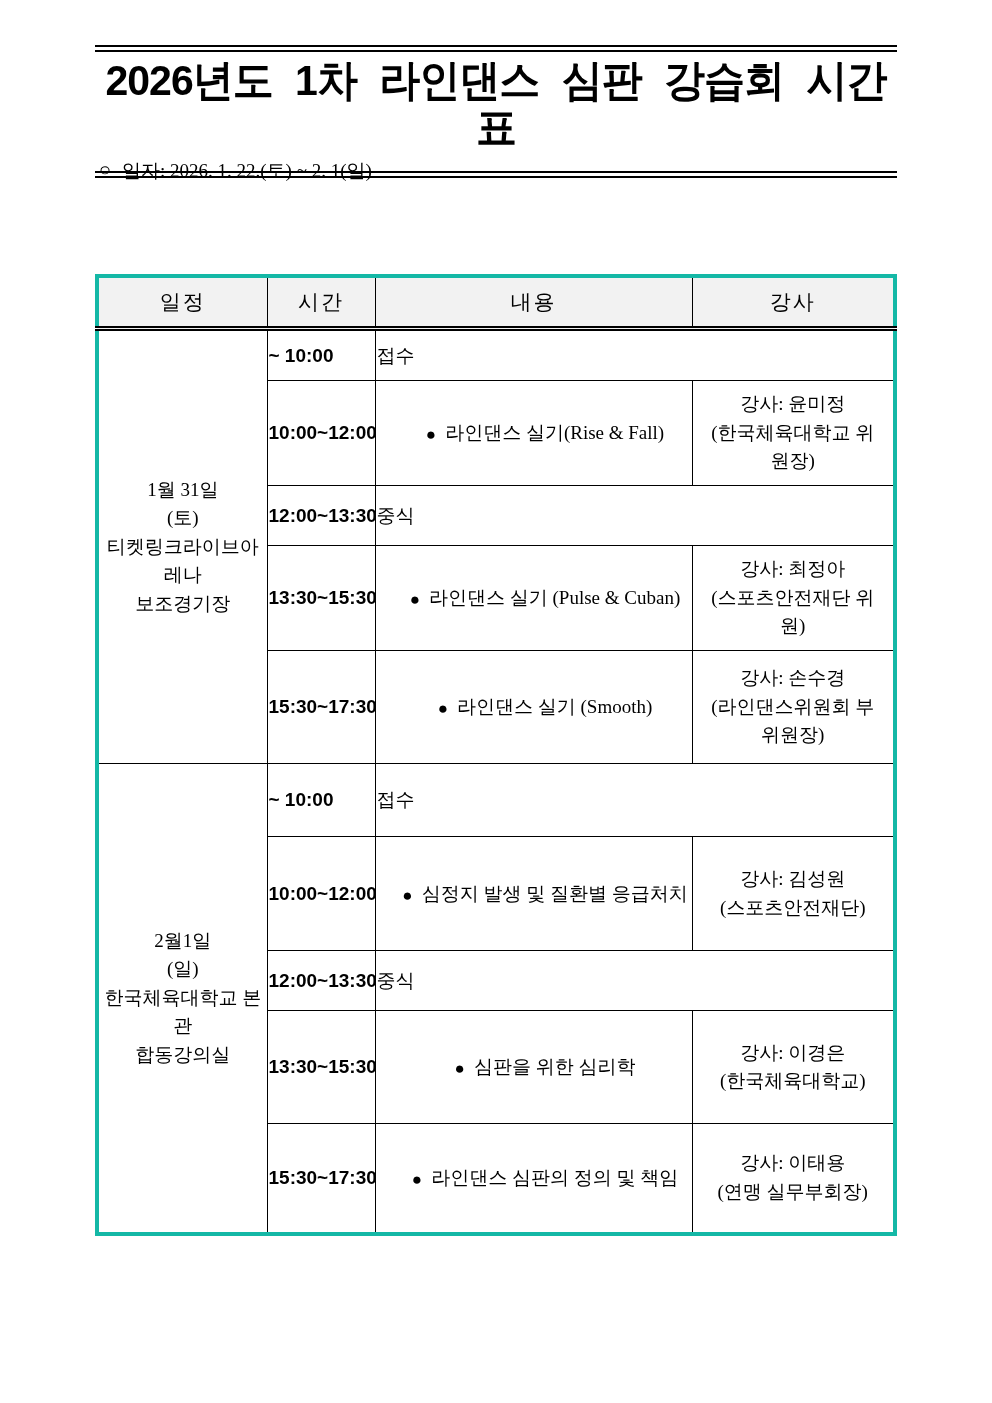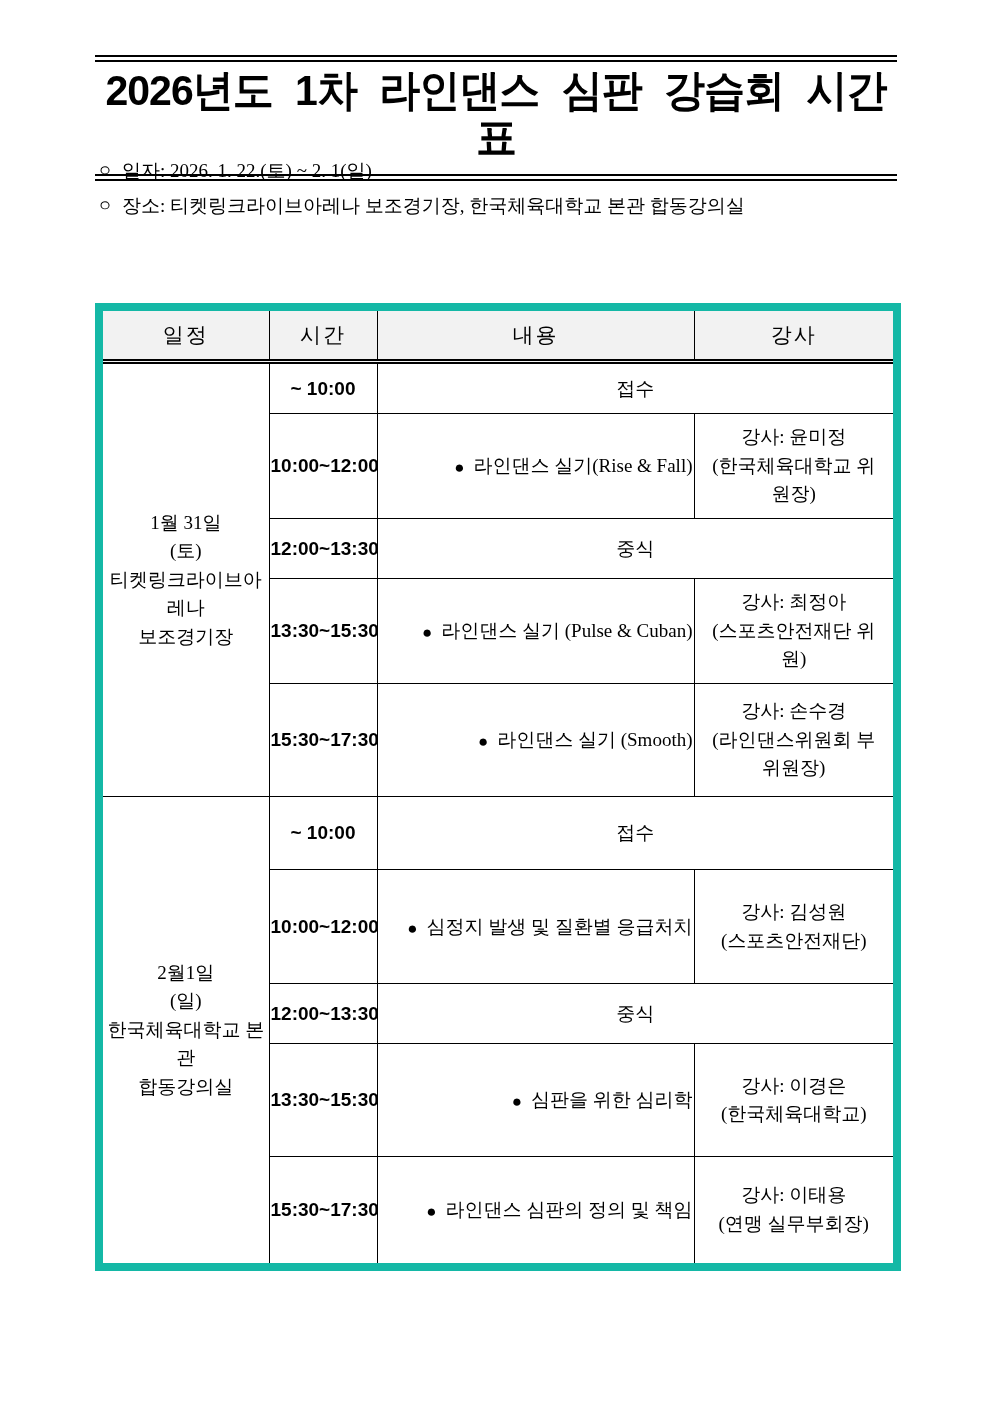--- a/index.html
+++ b/index.html
@@ -6,88 +6,84 @@
   .page{
     position:relative;
     width:992px;height:1403px;
     background:#ffffff;
     color:#000;
     font-family:"Liberation Serif","DejaVu Serif",serif;
     overflow:hidden;
   }
   
   .title-banner{
-    position:absolute;left:95px;top:55px;width:802px;
+    position:absolute;left:95px;top:45px;width:802px;
     border-top:7px double #000;
     border-bottom:7px double #000;
-    padding:7px 0 15px 0;
+    padding:7px 0 22px 0;
   }
   .title-banner h1{
     margin:0;text-align:center;
     font-family:"Liberation Sans","DejaVu Sans",sans-serif;
     font-weight:900;font-size:41px;line-height:1.1;
     letter-spacing:-1px;word-spacing:12px;
     transform:scaleY(1.05);
   }
   
   .info-list{
     position:absolute;left:97px;top:153px;width:800px;
     font-size:19px;
   }
   .info-item{height:35px;line-height:35px;white-space:nowrap;}
   .info-bullet{display:inline-block;width:16px;font-size:16px;margin-right:9px;vertical-align:1px;}
   
   table.timetable{
-    position:absolute;left:95px;top:303px;width:798px;
+    position:absolute;left:95px;top:274px;width:798px;
     border-collapse:collapse;table-layout:fixed;
-    border:8px solid #14b8a6;
+    border:4px solid #14b8a6;
   }
   .timetable th{
     background:#f2f2f2;
     border:1px solid #000;
     border-bottom:5px double #000;
     height:46px;
     font-weight:normal;font-size:21px;
     letter-spacing:2px;
   }
   .timetable td{
     border:1px solid #000;
     vertical-align:middle;
     font-size:19px;
   }
   .cell-schedule{text-align:center;line-height:1.5;font-size:19px;padding:4px;}
   .cell-time{
-    text-align:center;
     font-family:"Liberation Sans","DejaVu Sans",sans-serif;
     font-weight:bold;font-size:16.5px;letter-spacing:0px;
   }
-  .cell-content{padding-left:24px;text-align:right;}
+  .cell-content{padding-left:24px;text-align:center;}
   .bullet-icon{display:inline-block;font-size:17px;margin-right:9px;vertical-align:-1px;}
-  .cell-span{text-align:center;}
+  .cell-span{text-align:left;}
   .cell-instructor{text-align:center;line-height:1.5;font-size:18px;padding:4px 16px;}
   
   .h52{height:52px;}  .h105{height:105px;} .h60{height:60px;margin-top:28px;}
   .h113{height:113px;}.h73{height:73px;}   .h114{height:114px;}
   .h110{height:110px;}
 </style>
 </head>
 <body>
 
 <div class="page">
 
   <div class="title-banner">
     <h1>2026년도 1차 라인댄스 심판 강습회 시간표</h1>
   </div>
 
   <div class="info-list">
     <div class="info-item">
       <span class="info-bullet">ㅇ</span><span>일자: 2026. 1. 22.(토) ~ 2. 1(일)</span>
-    </div>
-    <div class="info-item">
-      <span class="info-bullet">ㅇ</span><span>장소: 티켓링크라이브아레나 보조경기장, 한국체육대학교 본관 합동강의실</span>
     </div>
   </div>
 
   <table class="timetable">
     <colgroup>
       <col style="width:170px">
         <col style="width:108px">
         <col style="width:317px">
         <col style="width:203px">
     </colgroup>

